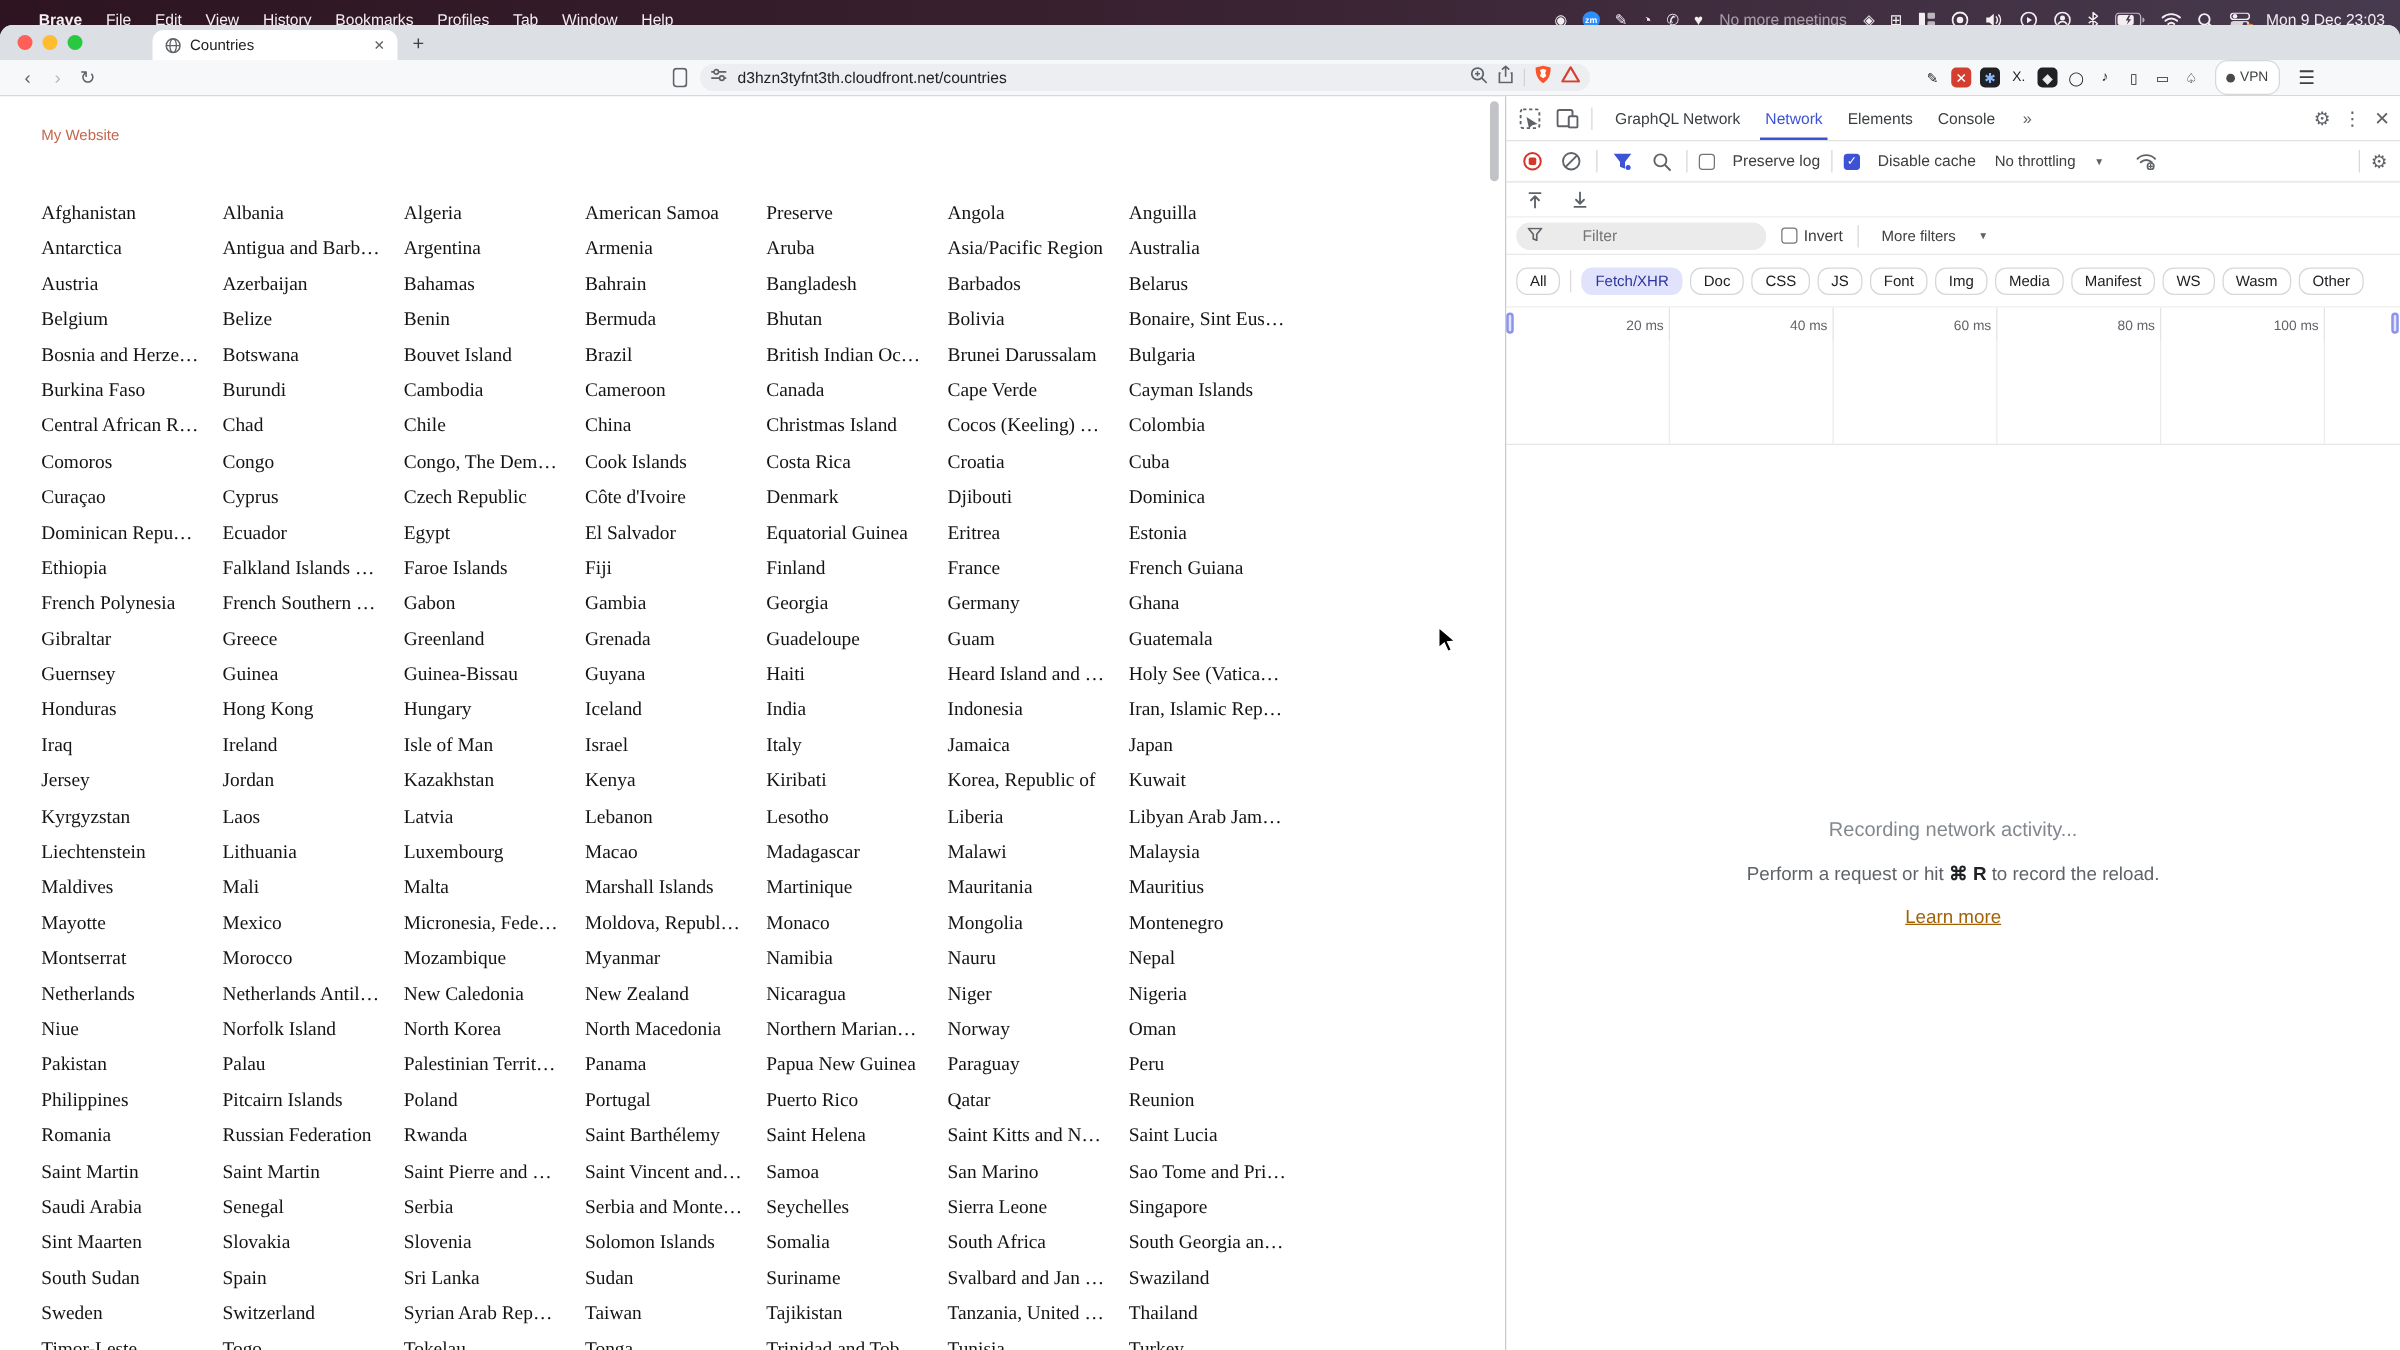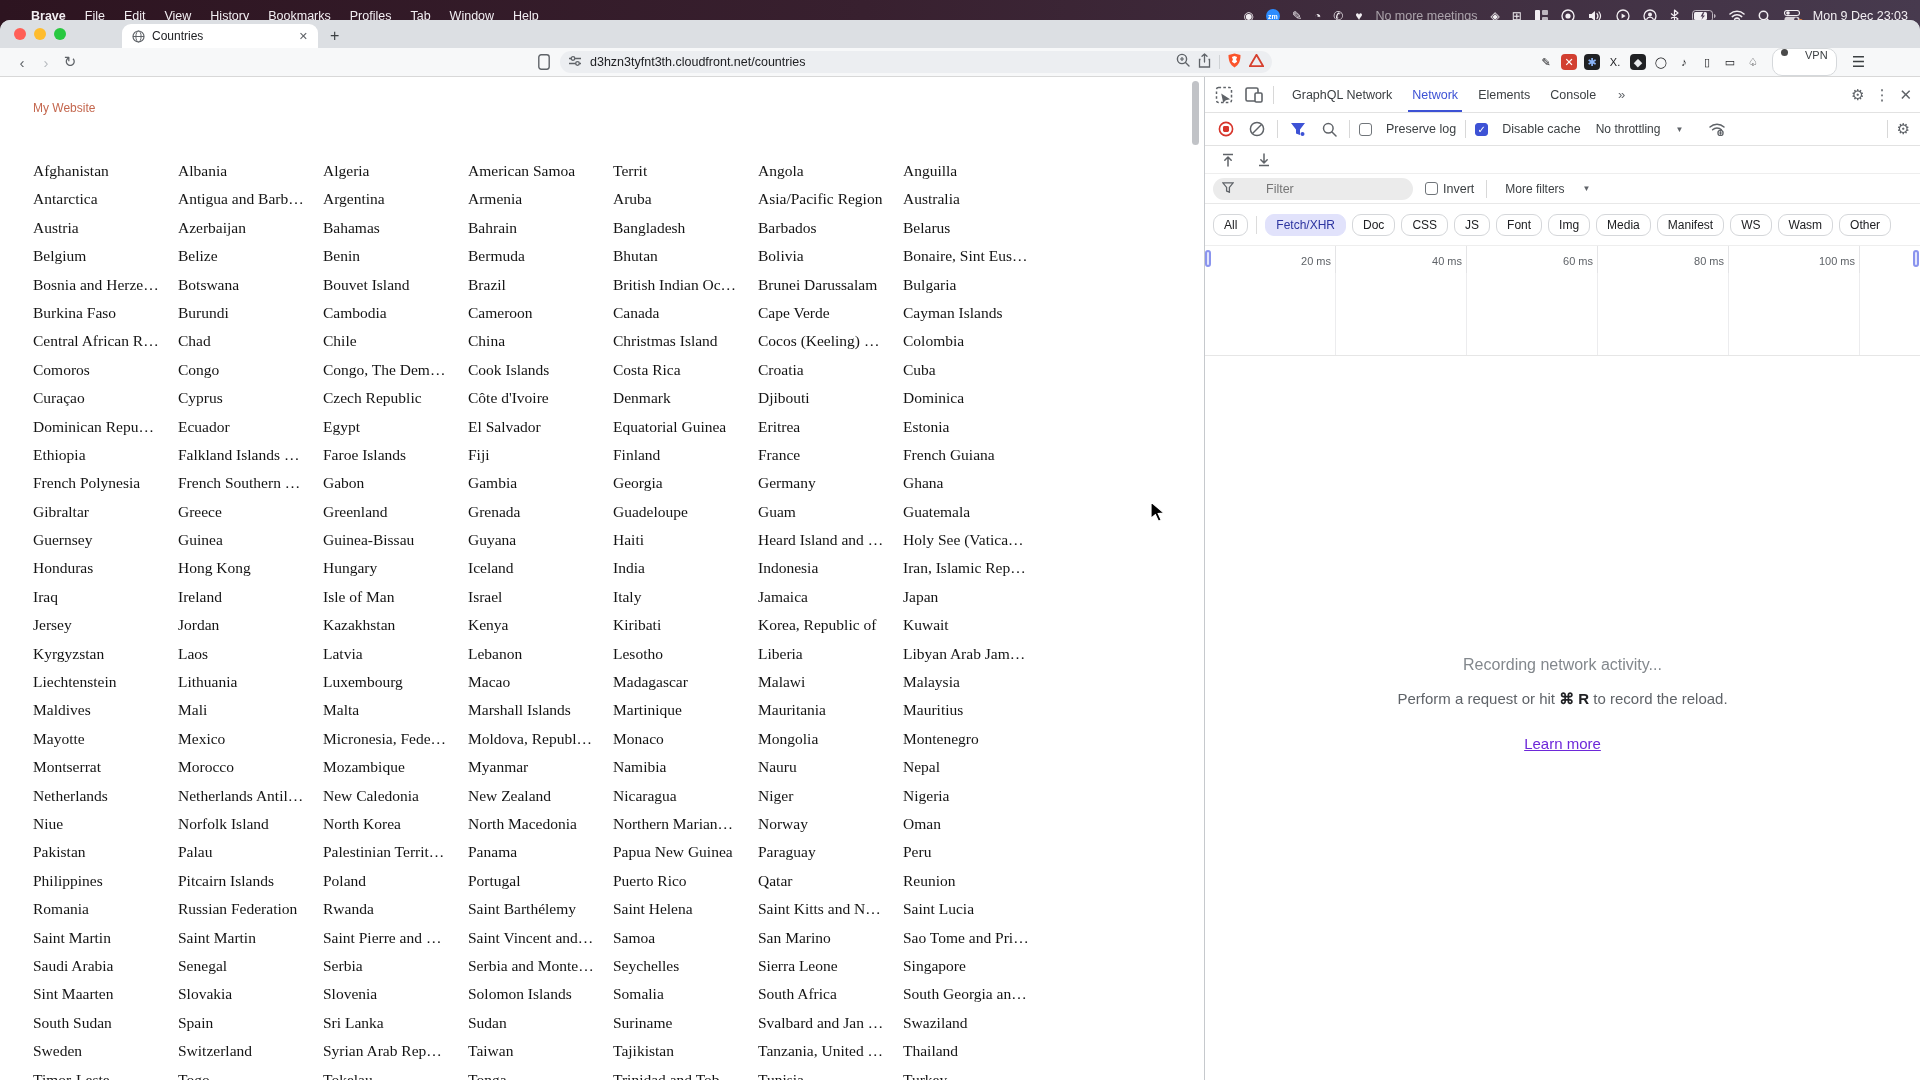--- a/index.html
+++ b/index.html
@@ -47,21 +47,21 @@
   .nav-ic { font-size:15px; color:#5f6368; width:24px; text-align:center; }
   .nav-ic.dis { color:#b8bcc0; }
   .sidebar-ic { margin-left:456px; display:flex; align-items:center; }
   .urlbar { margin-left:10px; width:712px; height:22px; background:#eceef1; border-radius:11px;
             display:flex; align-items:center; padding:0 8px; gap:8px; }
   .url-text { font-size:12.5px; color:#202124; flex:1; white-space:nowrap; overflow:hidden; }
   .pill-div { width:1px; height:14px; background:#d0d3d6; }
   .ext-area { display:flex; align-items:center; gap:7px; margin-left:266px; }
   .ext { width:16px; height:16px; border-radius:4px; display:inline-flex; align-items:center; justify-content:center;
          font-size:11px; color:#3c4043; }
-  .vpn-pill { display:flex; align-items:flex-start; gap:17px; border:1px solid #d5d8db; background:#fff;
+  .vpn-pill { display:flex; align-items:center; gap:4px; border:1px solid #d5d8db; background:#fff;
               border-radius:10px; height:28px; padding:0 8px; font-size:11px; color:#3c4043; margin-left:4px; }
   .vpn-dot { width:7px; height:7px; border-radius:50%; background:#4a4a4a; }
   .burger { margin-left:8px; font-size:15px; color:#3c4043; }
 
   
   .content { position:absolute; top:56px; left:0; right:0; bottom:0; background:#fff; border-top:1px solid #d8d8d8; }
   .page-heading { position:absolute; left:33px; top:24px; font-size:12px; color:#c4674e; }
   .countries { position:absolute; left:33px; top:80px; display:grid; grid-template-columns:repeat(7,145px);
                grid-auto-rows:28.4px; font-family:"Liberation Serif",serif; font-size:15.5px; color:#141414; }
   .country { line-height:28.4px; white-space:nowrap; }
@@ -110,21 +110,21 @@
   .wfall { height:83px; display:flex; border-bottom:1px solid #e6e6e6; }
   .wband { width:131px; border-right:1px solid #ececee; }
   .wband.tail { flex:1; border-right:none; }
   .brk { position:absolute; top:4px; width:6px; height:17px; background:#e3e6fd; border:2px solid #8a94ee; border-radius:3px; }
   .brk.l { left:0; } .brk.r { right:1px; }
 
   .dt-empty { text-align:center; padding-top:300px; }
   .empty-title { font-size:16px; color:#83888d; margin-bottom:16px; }
   .empty-hint { font-size:15px; color:#5f6368; margin-bottom:17px; }
   .empty-keys { font-weight:bold; color:#202124; }
-  .learn-more { display:inline-block; font-size:15px; color:#6d28d9; text-decoration:underline;margin-top:10px; }
+  .learn-more { display:inline-block; font-size:15px; color:#a16207; text-decoration:underline; }
 
   .cursor { position:absolute; left:1150px; top:424px; z-index:50; }
 </style>
 </head>
 <body>
 
 <div class="screen">
 
   <div class="menubar">
     <div class="mb-left">
@@ -303,21 +303,21 @@
       </div>
     </div>
 
     <div class="content">
       <div class="page-heading">My Website</div>
       <div class="countries" id="countries">
           <div class="country">Afghanistan</div>
           <div class="country">Albania</div>
           <div class="country">Algeria</div>
           <div class="country">American Samoa</div>
-          <div class="country">Territ</div>
+          <div class="country">Preserve</div>
           <div class="country">Angola</div>
           <div class="country">Anguilla</div>
           <div class="country">Antarctica</div>
           <div class="country">Antigua and Barb…</div>
           <div class="country">Argentina</div>
           <div class="country">Armenia</div>
           <div class="country">Aruba</div>
           <div class="country">Asia/Pacific Region</div>
           <div class="country">Australia</div>
           <div class="country">Austria</div>

